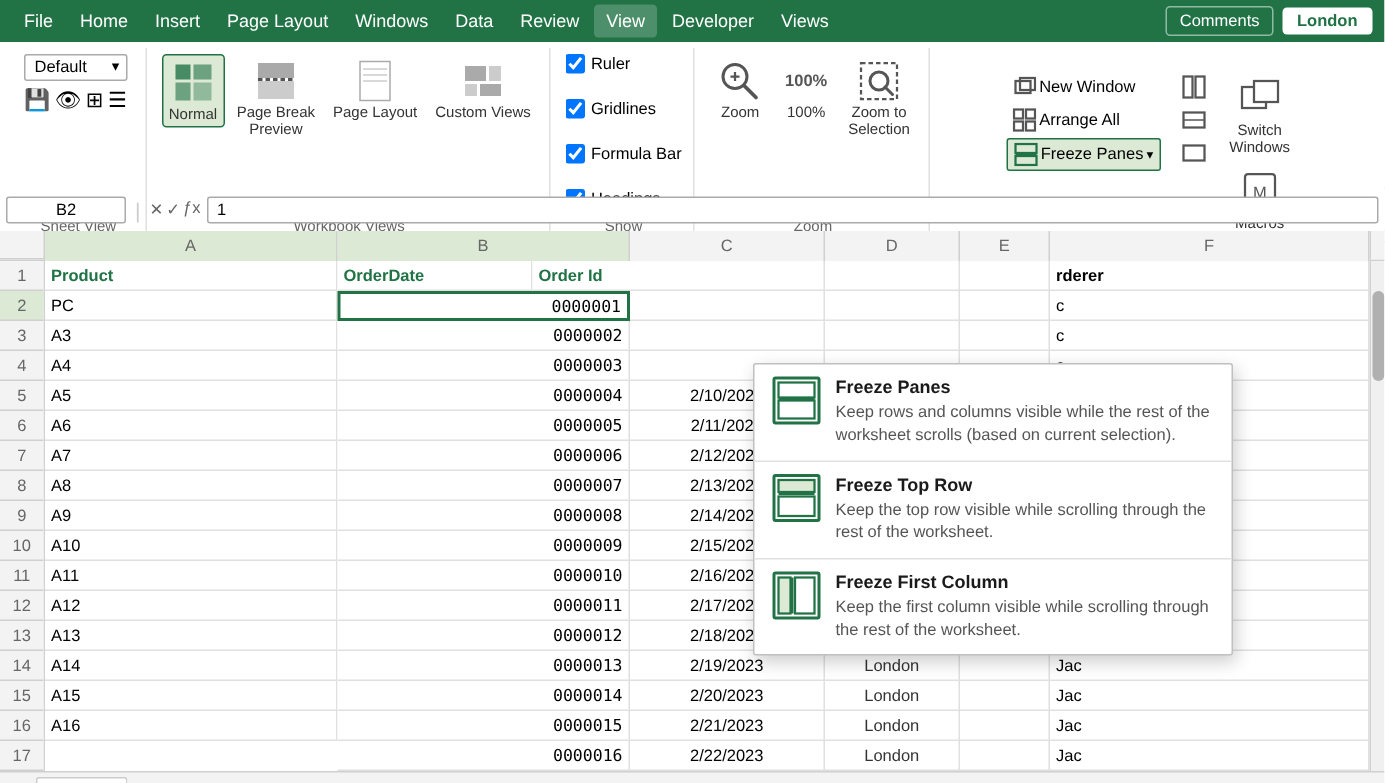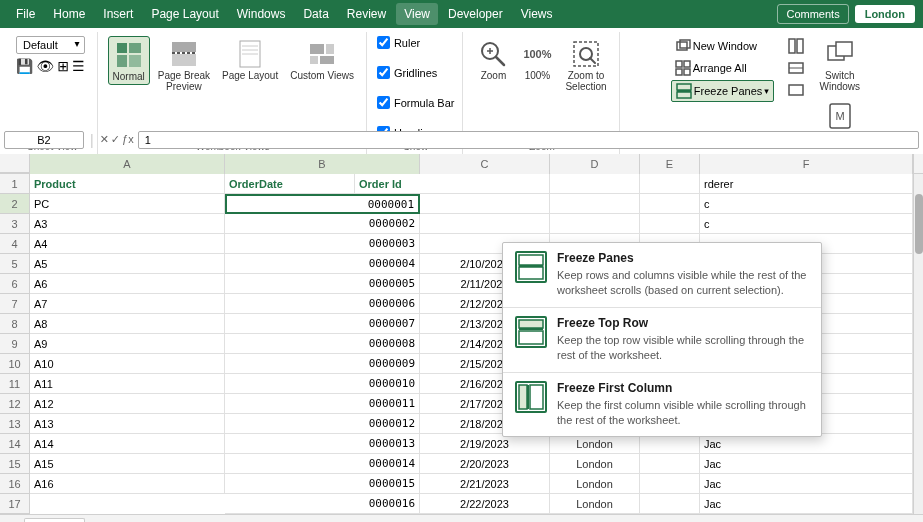--- a/index.html
+++ b/index.html
@@ -35,21 +35,21 @@
     }
     .ribbon-content {
       background: #fff; border-bottom: 1px solid #d0d0d0;
       flex: 1; display: flex; align-items: stretch; padding: 4px 8px 0;
       gap: 2px;
     }
     .ribbon-group {
       display: flex; flex-direction: column; align-items: center;
       border-right: 1px solid #e0e0e0; padding: 0 8px 4px; min-width: 60px;
     }
-    .ribbon-group:last-child { border-right: none; }
+    .ribbon-group:last-child { border-right: none; margin-top: 12px; }
     .ribbon-group-items {
       display: flex; flex: 1; align-items: flex-start; gap: 4px; padding-top: 4px;
     }
     .ribbon-group-label {
       font-size: 10px; color: #666; padding-top: 2px; text-align: center;
     }
     .ribbon-btn {
       display: flex; flex-direction: column; align-items: center; cursor: pointer;
       padding: 2px 4px; border-radius: 3px; min-width: 40px;
     }
@@ -424,21 +424,21 @@
     </div>
 
     <div style="flex:1;overflow:hidden;display:flex;flex-direction:column;">
 
       <div class="data-row">
         <div class="cell header-cell" style="width:195px;min-width:195px;">Product</div>
         <div class="cell header-cell" style="width:130px;min-width:130px;">OrderDate</div>
         <div class="cell header-cell" style="width:195px;min-width:195px;">Order Id</div>
         <div class="cell" style="width:90px;min-width:90px;"></div>
         <div class="cell" style="width:60px;min-width:60px;"></div>
-        <div class="cell" style="flex:1;">rderer</div>
+        <div class="cell" style="flex:1;font-weight:bold;">rderer</div>
       </div>
 
       <div class="data-row">
         <div class="cell" style="width:195px;min-width:195px;">PC</div>
         <div class="cell order-id selected-cell" style="width:195px;min-width:195px;">0000001</div>
         <div class="cell" style="width:130px;min-width:130px;"></div>
         <div class="cell" style="width:90px;min-width:90px;"></div>
         <div class="cell" style="width:60px;min-width:60px;"></div>
         <div class="cell" style="flex:1;">c</div>
       </div>

